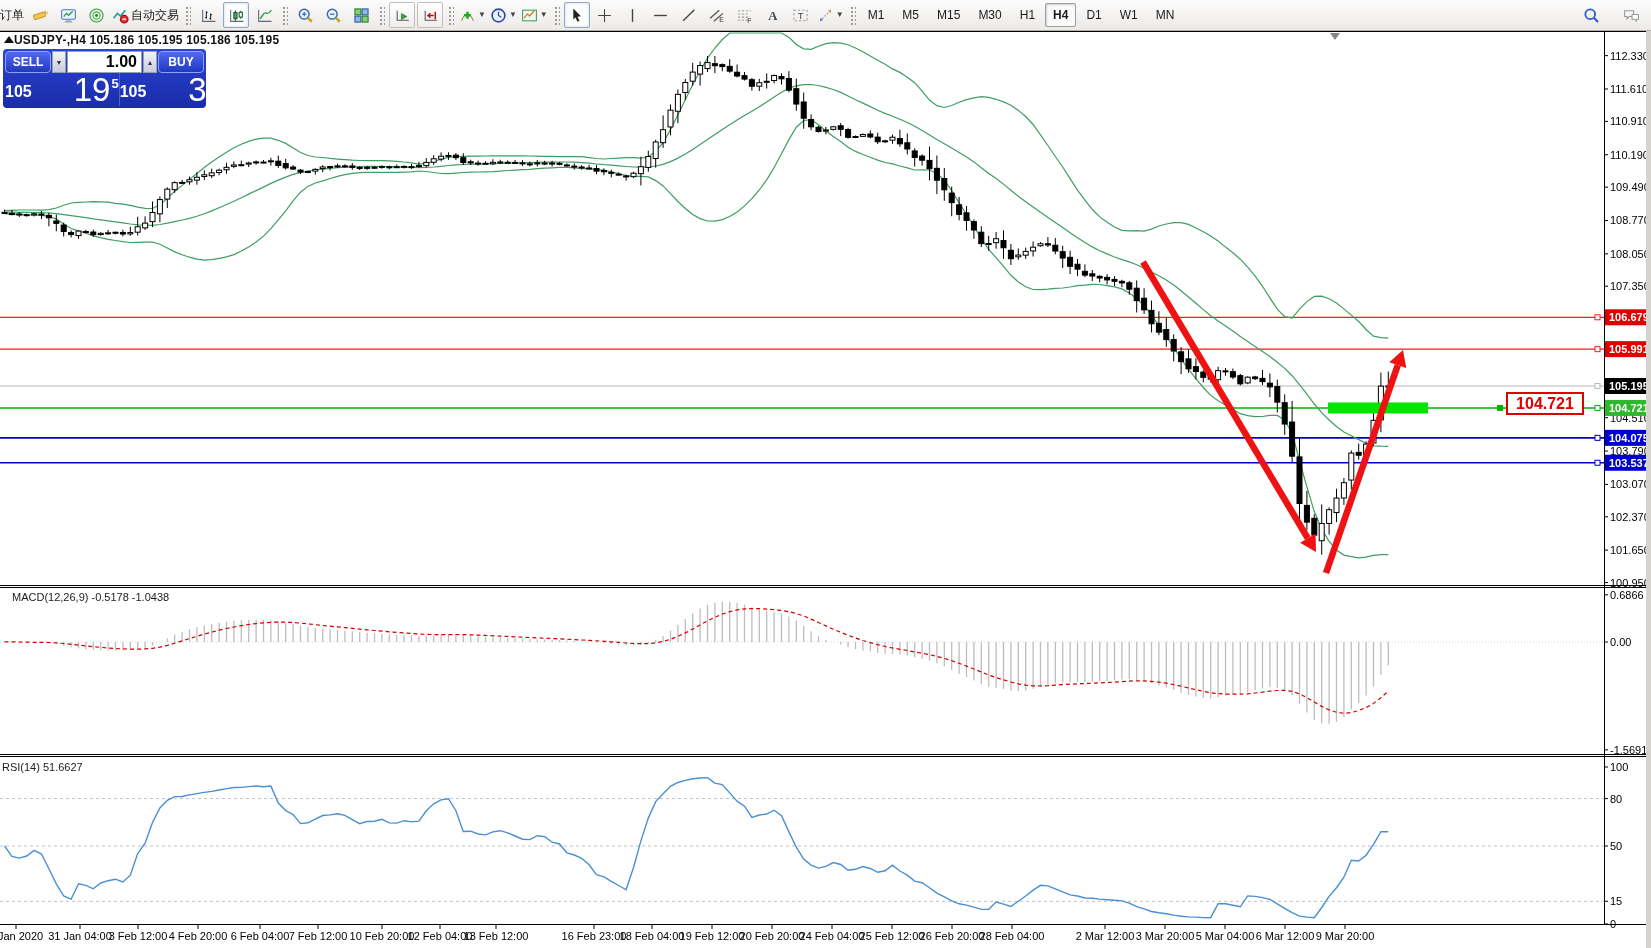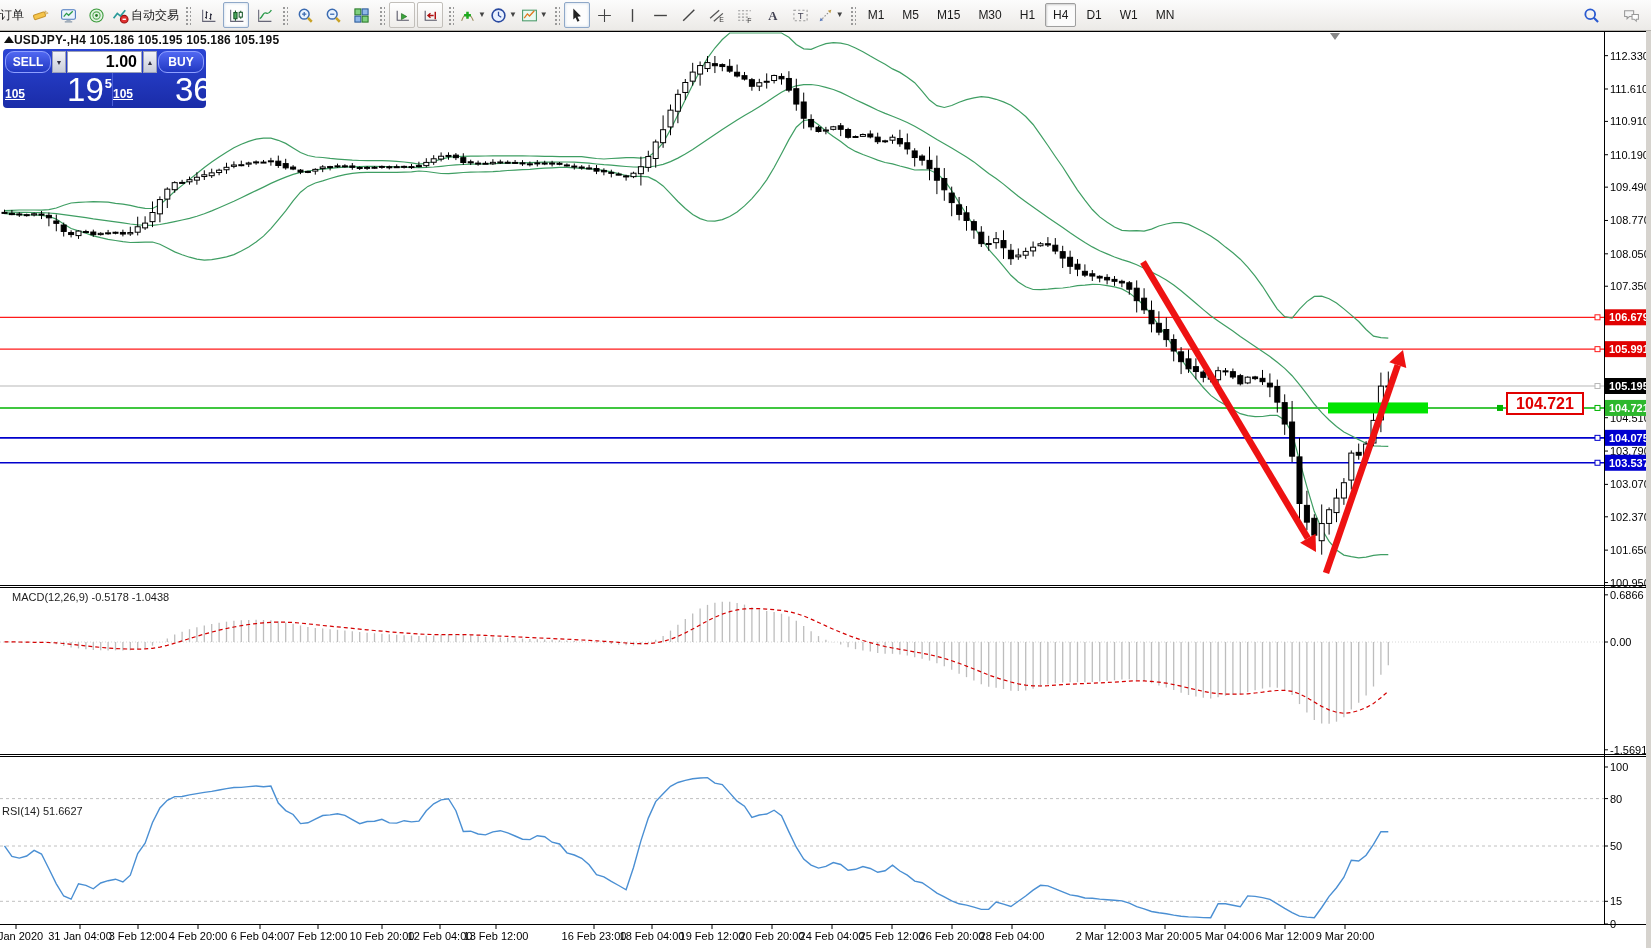--- a/index.html
+++ b/index.html
@@ -17,50 +17,50 @@
   .tbtn{min-width:24px;height:24px;display:flex;align-items:center;justify-content:center;
     margin:0 1px;border:1px solid transparent;border-radius:2px;gap:2px;cursor:default;}
   .tbtn.active{background:#fdfdfd;border:1px solid #8fa8c8;box-shadow:inset 0 0 3px #c4d4e4;}
   .tbtn.boxed{border:1px solid #c2bfba;background:linear-gradient(#ffffff,#efedea);}
   .ticon{display:flex;align-items:center;justify-content:center;}
   .ticon svg{display:block;}
   .tlabel{font-size:12px;color:#1a1a1a;white-space:nowrap;}
   .caret{font-size:8px;color:#444;line-height:1;}
   .tfbtn{padding:0 7px;height:22px;display:flex;align-items:center;font-size:11px;color:#3c3c3c;
     border:1px solid transparent;border-radius:2px;margin:0 1px;}
-  .tfbtn.active{background:#fbfbfb;border:1px solid #9e9e9e;box-shadow:inset 1px 1px 2px #cfcfcf;color:#000;}
+  .tfbtn.active{background:#fbfbfb;border:1px solid #9e9e9e;box-shadow:inset 1px 1px 2px #cfcfcf;color:#000;font-weight:bold;}
   .tright{position:absolute;right:6px;top:0;height:30px;display:flex;align-items:center;gap:12px;}
 
   
   #chart-svg{position:absolute;left:0;top:0;z-index:1;}
   #chart-title{position:absolute;left:4px;top:33px;z-index:3;display:flex;align-items:center;}
   #chart-title .tri{width:0;height:0;border-left:5px solid transparent;border-right:5px solid transparent;
     border-bottom:7px solid #111;transform:translateY(-1px);}
   #chart-title .ttl{font-size:12px;font-weight:bold;color:#111;letter-spacing:.2px;}
 
   #quote-panel{position:absolute;left:3px;top:49px;width:203px;height:59px;z-index:4;
     background:linear-gradient(#2a44d4,#1a2ca8);border-radius:4px;padding:2px;box-sizing:border-box;}
   .qrow1{display:flex;height:22px;gap:1px;}
   .qbtn{flex:0 0 46px;display:flex;align-items:center;justify-content:center;color:#fff;
     font-size:12px;font-weight:bold;background:linear-gradient(#5168f2,#2138c2);
-    border:1px solid #8fa0ff;border-radius:9px;box-sizing:border-box;}
+    border:1px solid #8fa0ff;border-radius:4px;box-sizing:border-box;}
   .qspin{flex:0 0 14px;display:flex;align-items:center;justify-content:center;font-size:7px;color:#334;
     background:linear-gradient(#f2f3f7,#c9cdd9);border:1px solid #9aa0b8;box-sizing:border-box;}
   .qvol{flex:1;background:#fff;border:1px solid #9aa0b8;box-sizing:border-box;font-size:16px;
     font-weight:bold;color:#000;text-align:right;padding:0 4px 0 0;display:flex;align-items:center;justify-content:flex-end;}
   .qrow2{display:flex;height:33px;color:#fff;}
   .qhalf{flex:1;display:flex;align-items:flex-end;justify-content:center;padding-bottom:1px;}
   .qhalf.l{border-right:1px solid #4b5fd8;}
-  .qpre{font-size:12px;font-weight:bold;margin:0 2px 4px 0;text-decoration:underline;}
+  .qpre{font-size:16px;font-weight:bold;margin:0 2px 4px 0;}
   .qbig{font-size:33px;line-height:30px;font-weight:400;margin-left:40px;}
   .qsup{font-size:13px;font-weight:bold;margin:0 0 14px 1px;}
 
   .pane-label{position:absolute;z-index:3;font-size:11px;color:#1c1c1c;}
   #macd-label{left:2px;top:591px;padding-left:10px;}
-  #rsi-label{left:2px;top:761px;margin-top:44px;}
+  #rsi-label{left:2px;top:761px;}
 
   #callout{position:absolute;left:1506px;top:392px;width:74px;height:19px;z-index:5;
     background:#fff;border:2px solid #e00000;color:#e00000;font-size:16px;font-weight:bold;
     text-align:center;line-height:19px;}
   #annotation{position:absolute;left:1430px;top:429px;z-index:5;font-size:38px;font-weight:bold;
     color:#00d800;letter-spacing:2px;white-space:nowrap;text-shadow:3px 3px 0 #2828bc;
     font-family:"Liberation Sans",sans-serif;}
   #right-strip{position:absolute;right:0;top:30px;width:5px;height:918px;background:#d6d3ce;z-index:2;}
 </style>
 </head>

